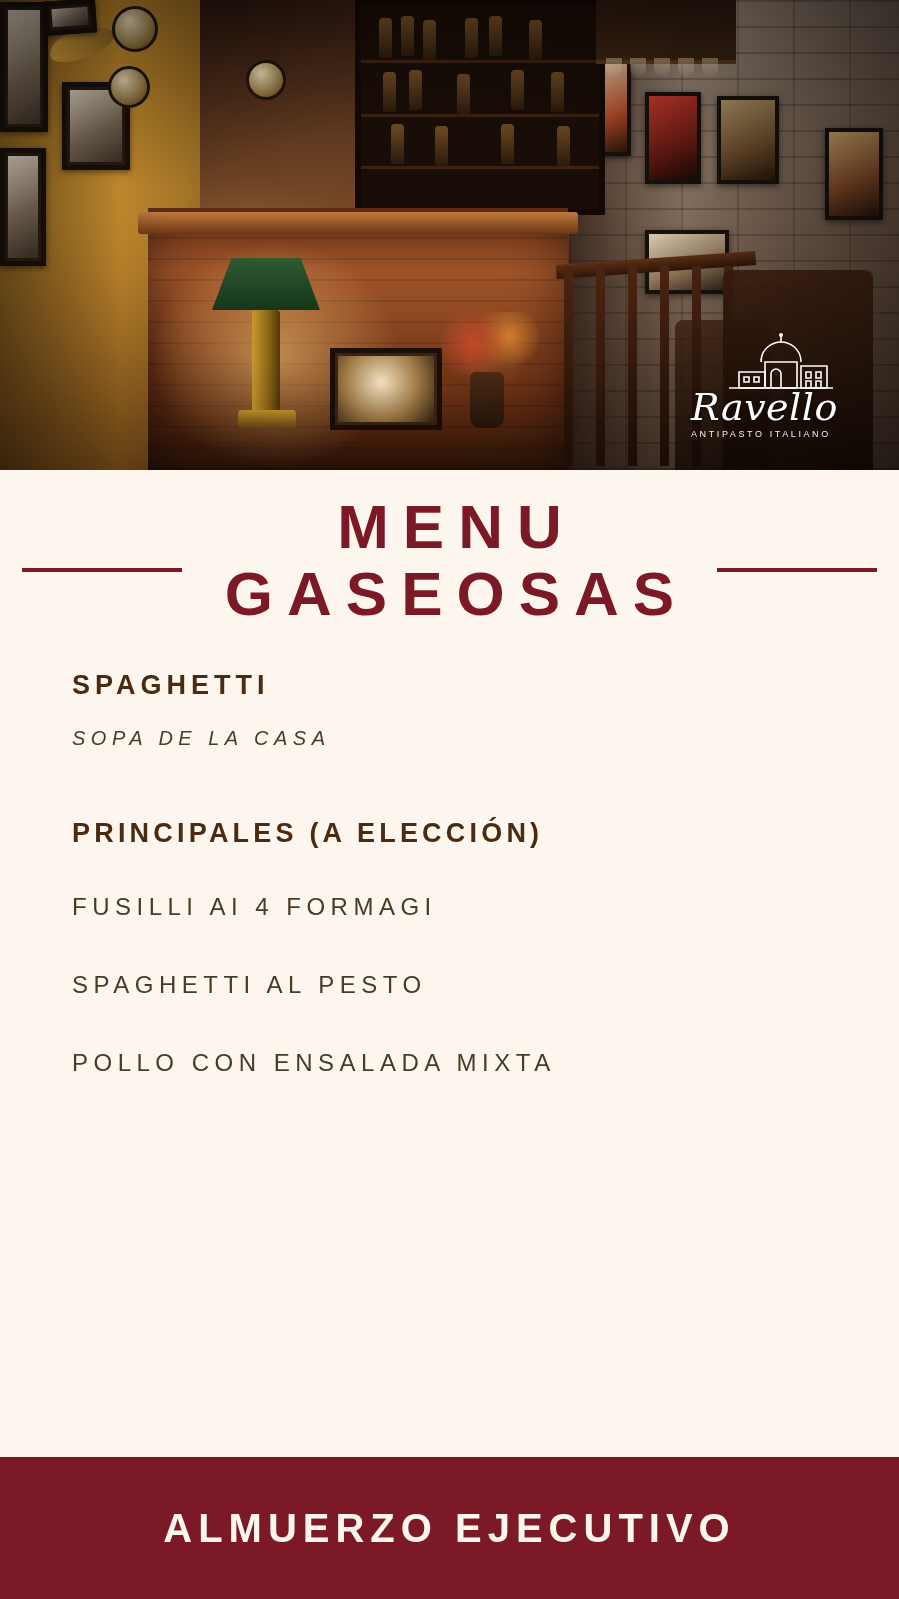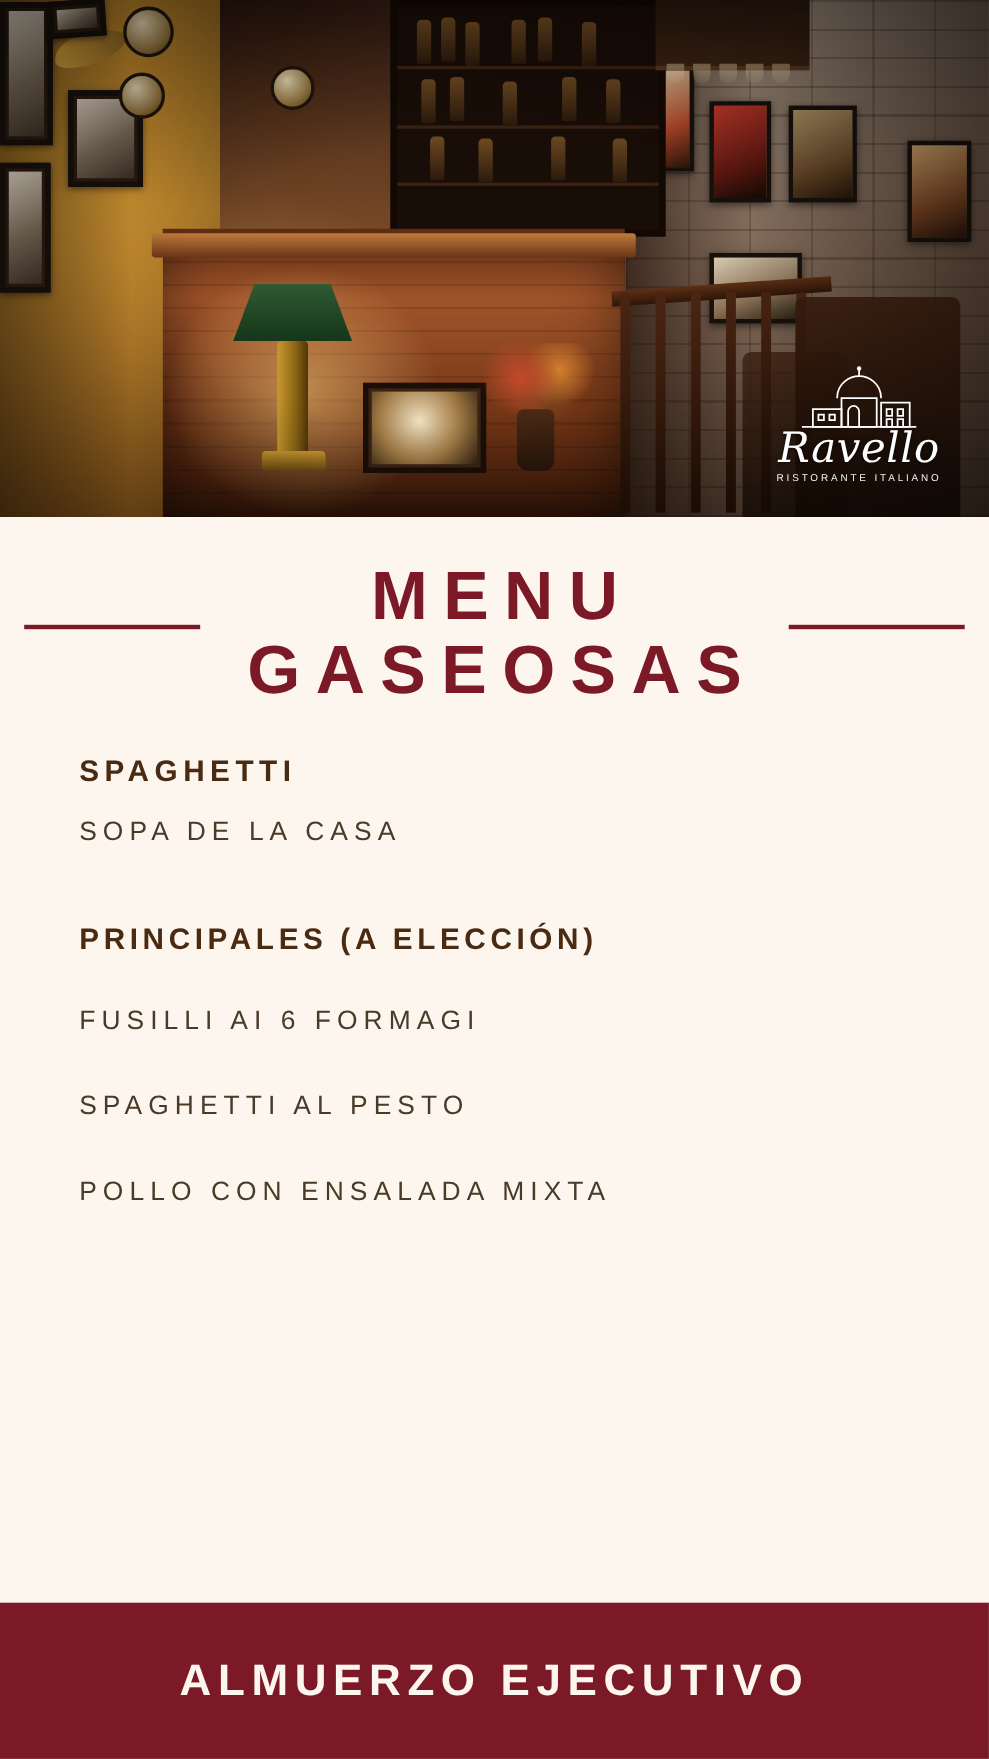--- a/index.html
+++ b/index.html
@@ -245,21 +245,21 @@
     background: radial-gradient(ellipse at 45% 55%, rgba(0,0,0,0) 35%, rgba(0,0,0,.55) 100%);
     pointer-events: none;
   }
 
   
   .logo {
     position: absolute;
     right: 28px; bottom: 8px;
     width: 180px; height: 130px;
     color: #fff;
-    text-align: center;
+    text-align: left;
   }
   .logo svg { display: block; margin: 0 auto; }
   .logo-name {
     font-family: "DejaVu Serif", serif;
     font-style: italic;
     font-size: 38px;
     line-height: 1;
     letter-spacing: 0.5px;
     text-shadow: 0 1px 4px rgba(0,0,0,.6);
     margin-top: -6px;
@@ -273,21 +273,21 @@
 
   
   .menu-body {
     position: relative;
     flex: 1;
     background: #fdf6ee;
     padding: 0;
   }
 
   .title-wrap {
-    padding-top: 40px;
+    padding-top: 24px;
     text-align: center;
     position: relative;
   }
   .menu-title {
     font-family: "Liberation Sans", sans-serif;
     font-weight: bold;
     color: #7b1a26;
     font-size: 62px;
     letter-spacing: 14px;
     line-height: 1.08;
@@ -309,23 +309,24 @@
 
   .section-head {
     font-weight: bold;
     color: #4a2b12;
     font-size: 27px;
     letter-spacing: 5px;
     margin-bottom: 26px;
   }
   .item {
     color: #4a3a28;
-    font-size: 24px;
+    font-size: 20px;
     letter-spacing: 5.5px;
     margin-bottom: 22px;
+    font-style: italic;
   }
 
   .group-gap { height: 46px; }
 
   .section-head-2 {
     font-weight: bold;
     color: #4a2b12;
     font-size: 27px;
     letter-spacing: 4.2px;
     margin-bottom: 44px;
@@ -473,21 +474,21 @@
           <path d="M44 30 h32 v26 h-32 z"></path>
           <path d="M50 56 v-14 a5 5 0 0 1 10 0 v14"></path>
           <path d="M80 34 h26 v22 h-26 z"></path>
           <path d="M85 40 h5 v6 h-5 z M95 40 h5 v6 h-5 z M85 49 h5 v7 h-5 z M95 49 h5 v7 h-5 z"></path>
           <path d="M18 40 h26 v16 h-26 z"></path>
           <path d="M23 45 h5 v5 h-5 z M33 45 h5 v5 h-5 z"></path>
           <path d="M8 56 h104"></path>
         </g>
       </svg>
       <div class="logo-name">Ravello</div>
-      <div class="logo-sub">RISTORANTE ITALIANO</div>
+      <div class="logo-sub">ANTIPASTO ITALIANO</div>
     </div>
   </div>
 
   <div class="menu-body">
 
     <div class="title-wrap">
       <div class="rule rule-left"></div>
       <div class="rule rule-right"></div>
       <div class="menu-title">MENU</div>
       <div class="menu-title">GASEOSAS</div>
@@ -497,21 +498,21 @@
 
       <div>
         <div class="section-head">SPAGHETTI</div>
         <div class="item">SOPA DE LA CASA</div>
       </div>
 
       <div class="group-gap"></div>
 
       <div>
         <div class="section-head-2">PRINCIPALES (A ELECCIÓN)</div>
-        <div class="item-2">FUSILLI AI 6 FORMAGI</div>
+        <div class="item-2">FUSILLI AI 4 FORMAGI</div>
         <div class="item-2">SPAGHETTI AL PESTO</div>
         <div class="item-2">POLLO CON ENSALADA MIXTA</div>
       </div>
 
     </div>
 
     <div class="footer">
       <div class="footer-l1">ALMUERZO EJECUTIVO</div>
     </div>
   </div>

